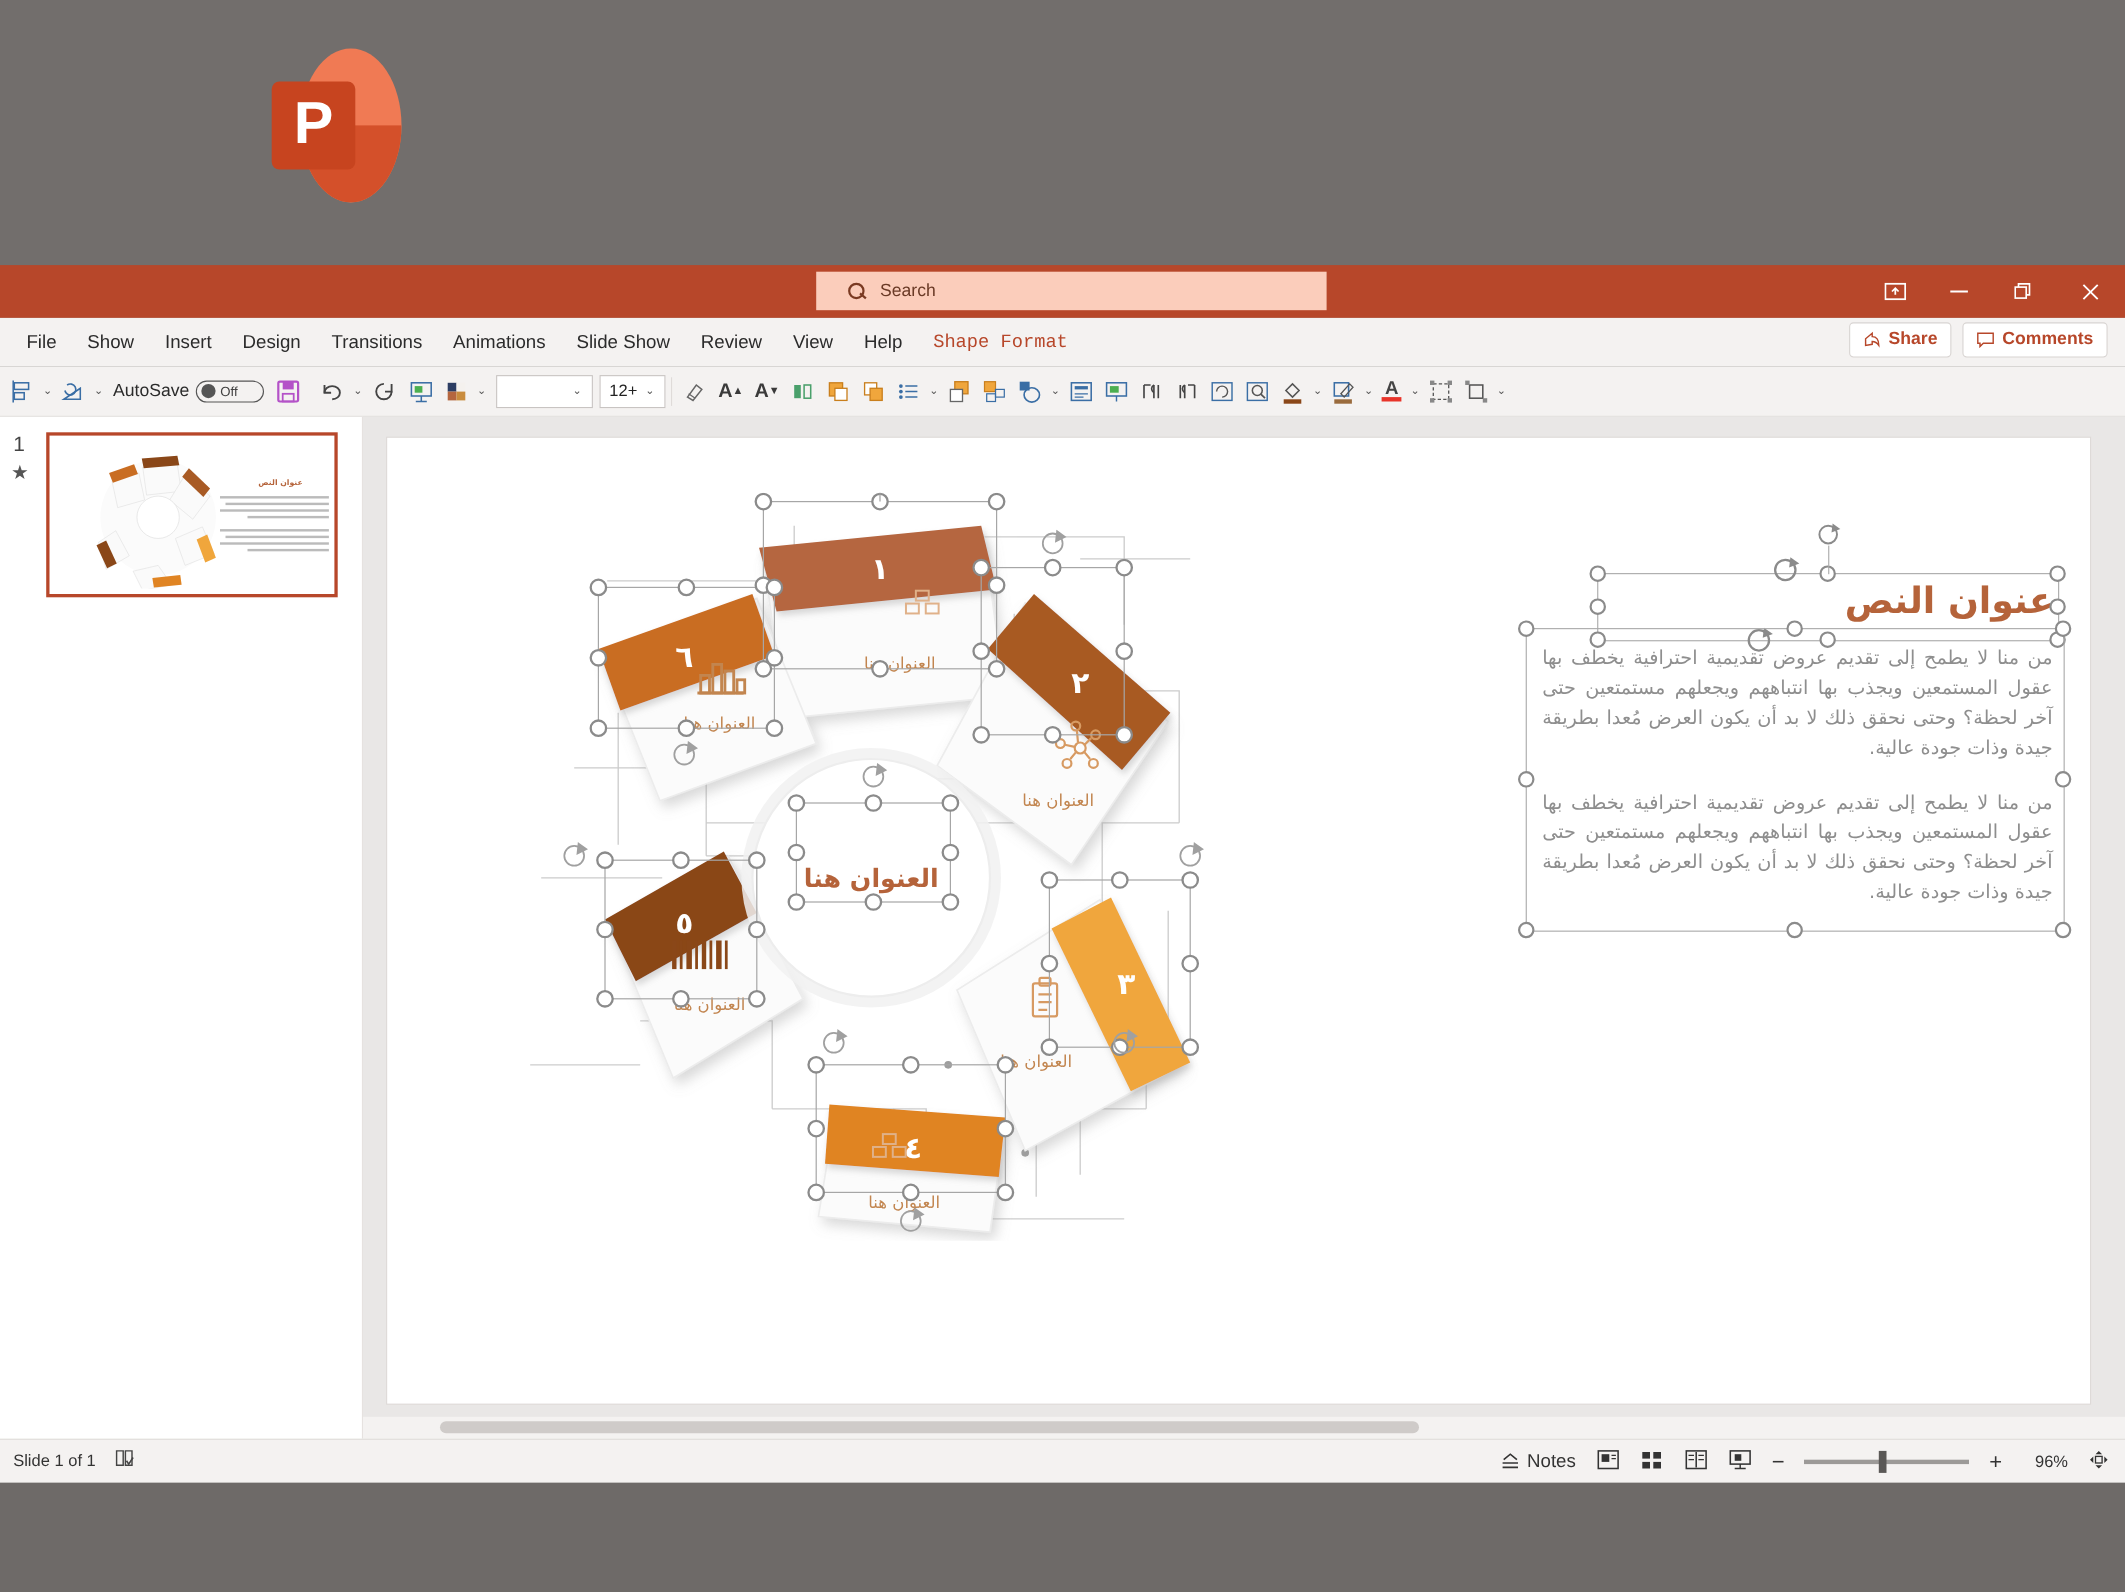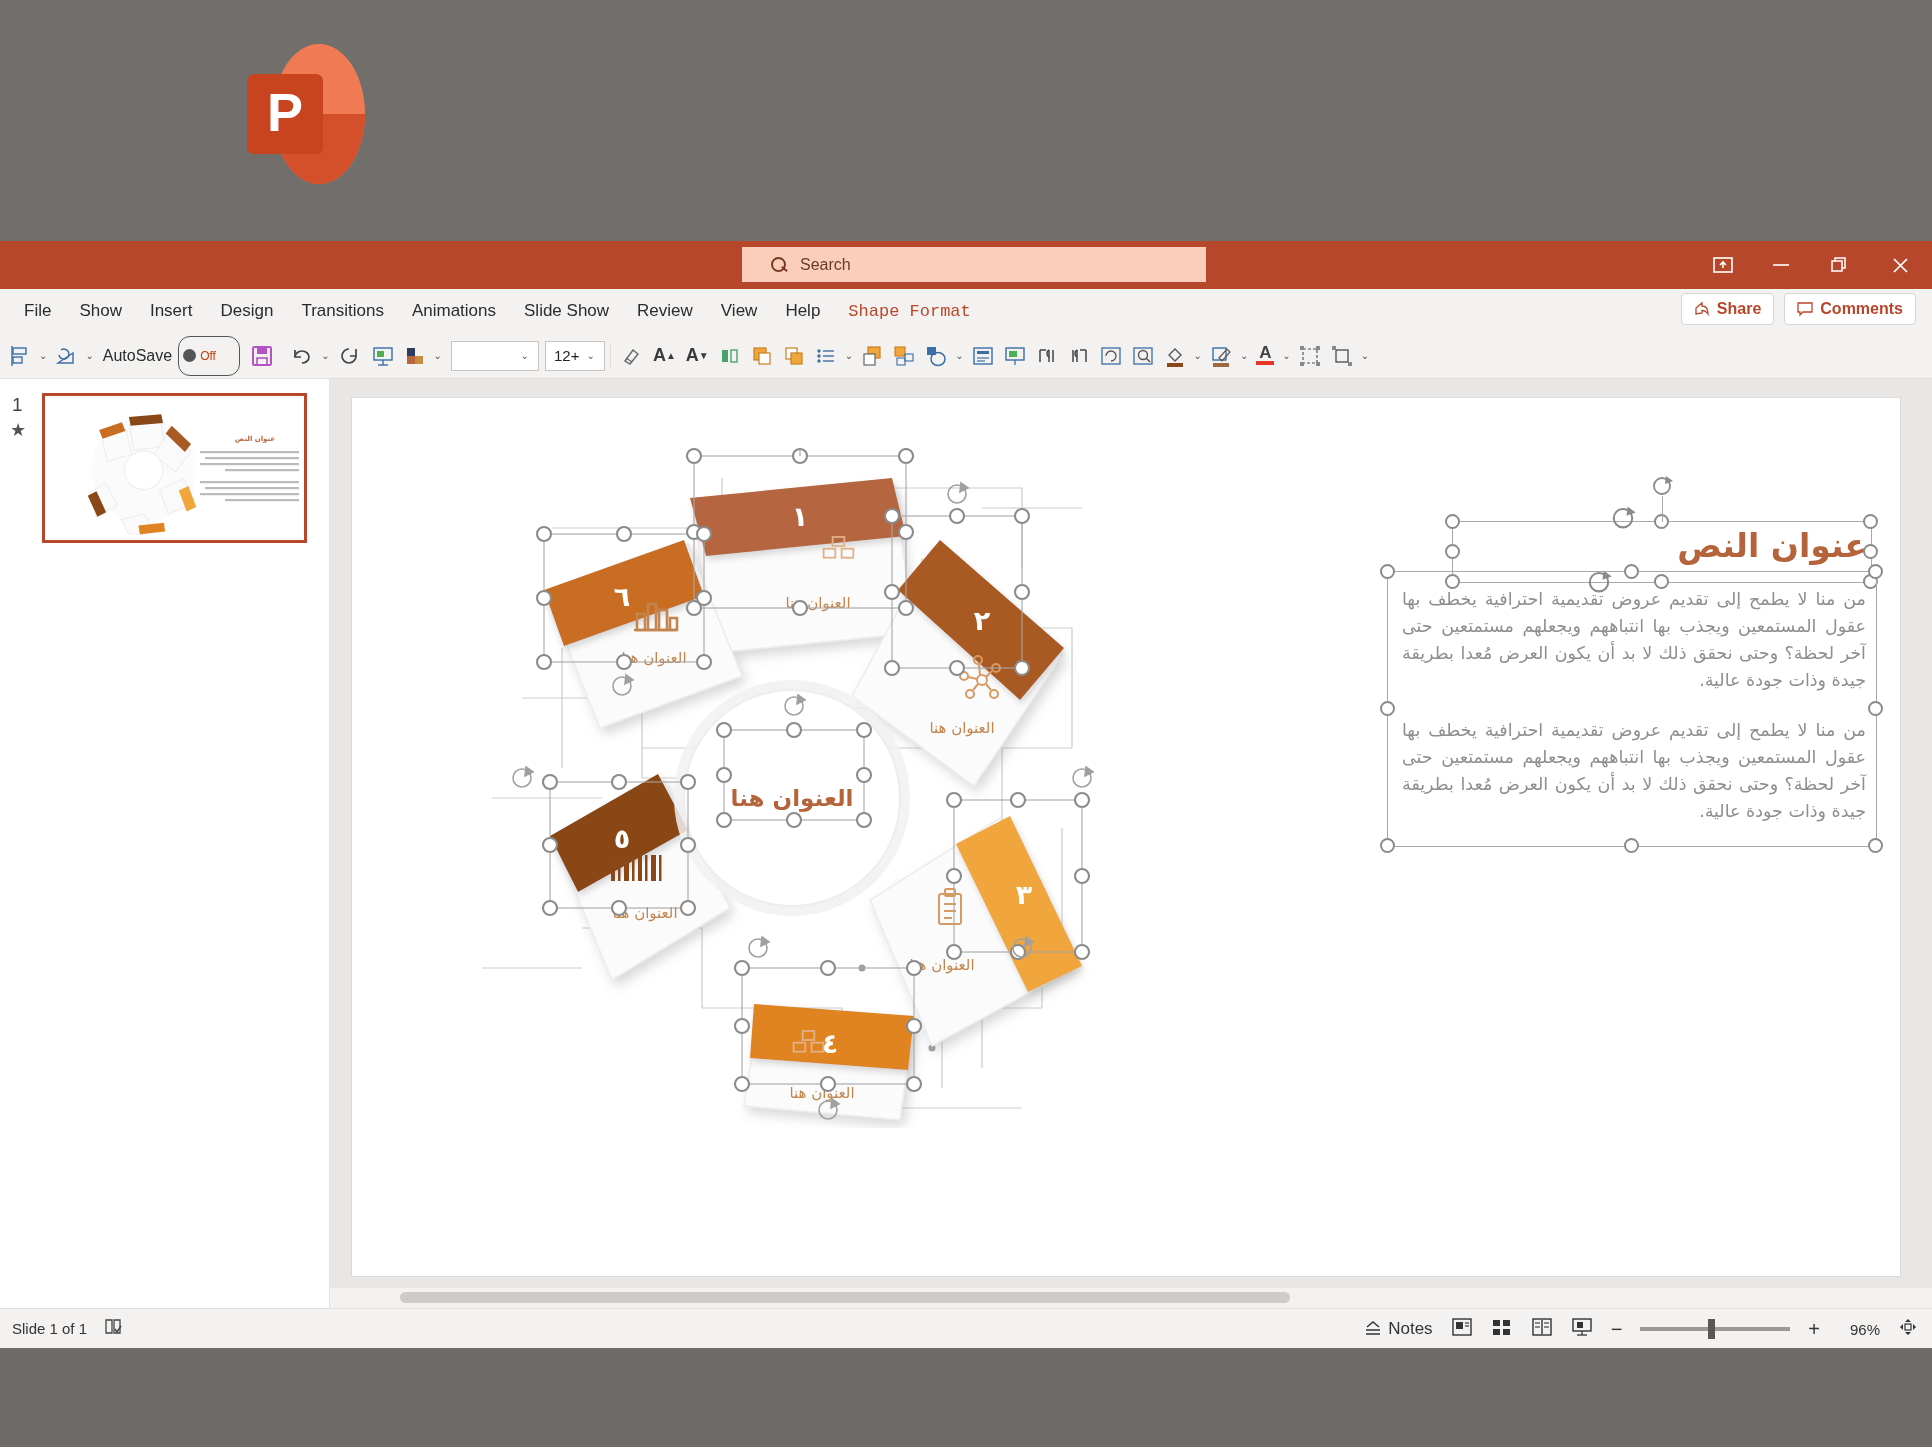--- a/index.html
+++ b/index.html
@@ -104,22 +104,22 @@
     position:absolute; left:0; top:333px; width:1932px; height:46px;
     background:#f4f2f1; border-bottom:1px solid #e2dedc;
     display:flex; align-items:center; padding-left:4px; gap:0px;
   }
   .ri { height:38px; min-width:26px; display:flex; align-items:center; justify-content:center;
         padding:0 5px; font-size:15px; color:#3a3a3a; }
   .caret { font-size:10px; color:#555; padding:0 3px; }
   .sep { width:1px; height:26px; background:#dfdbd9; margin:0 5px; }
   .autosave-lbl { font-size:16px; color:#2b2b2b; padding:0 6px; }
   .toggle {
-    width:62px; height:40px; border-radius:12px; border:1.6px solid #555;
-    display:flex; align-items:center; gap:4px; padding-left:4px; font-size:12px; color:#c2410c;
+    width:62px; height:20px; border-radius:12px; border:1.6px solid #555;
+    display:flex; align-items:center; gap:4px; padding-left:4px; font-size:12px; color:#404040;
   }
   .toggle .knob { width:13px;height:13px;border-radius:50%; background:#555; }
   .combo {
     height:30px; border:1px solid #c8c4c2; background:#fff; display:flex;
     align-items:center; justify-content:space-between; padding:0 6px 0 8px;
     font-size:15px; color:#222;
   }
   .combo.fontname { width:88px; margin-left:6px; }
   .combo.fontsize { width:60px; margin-left:6px; }
 

